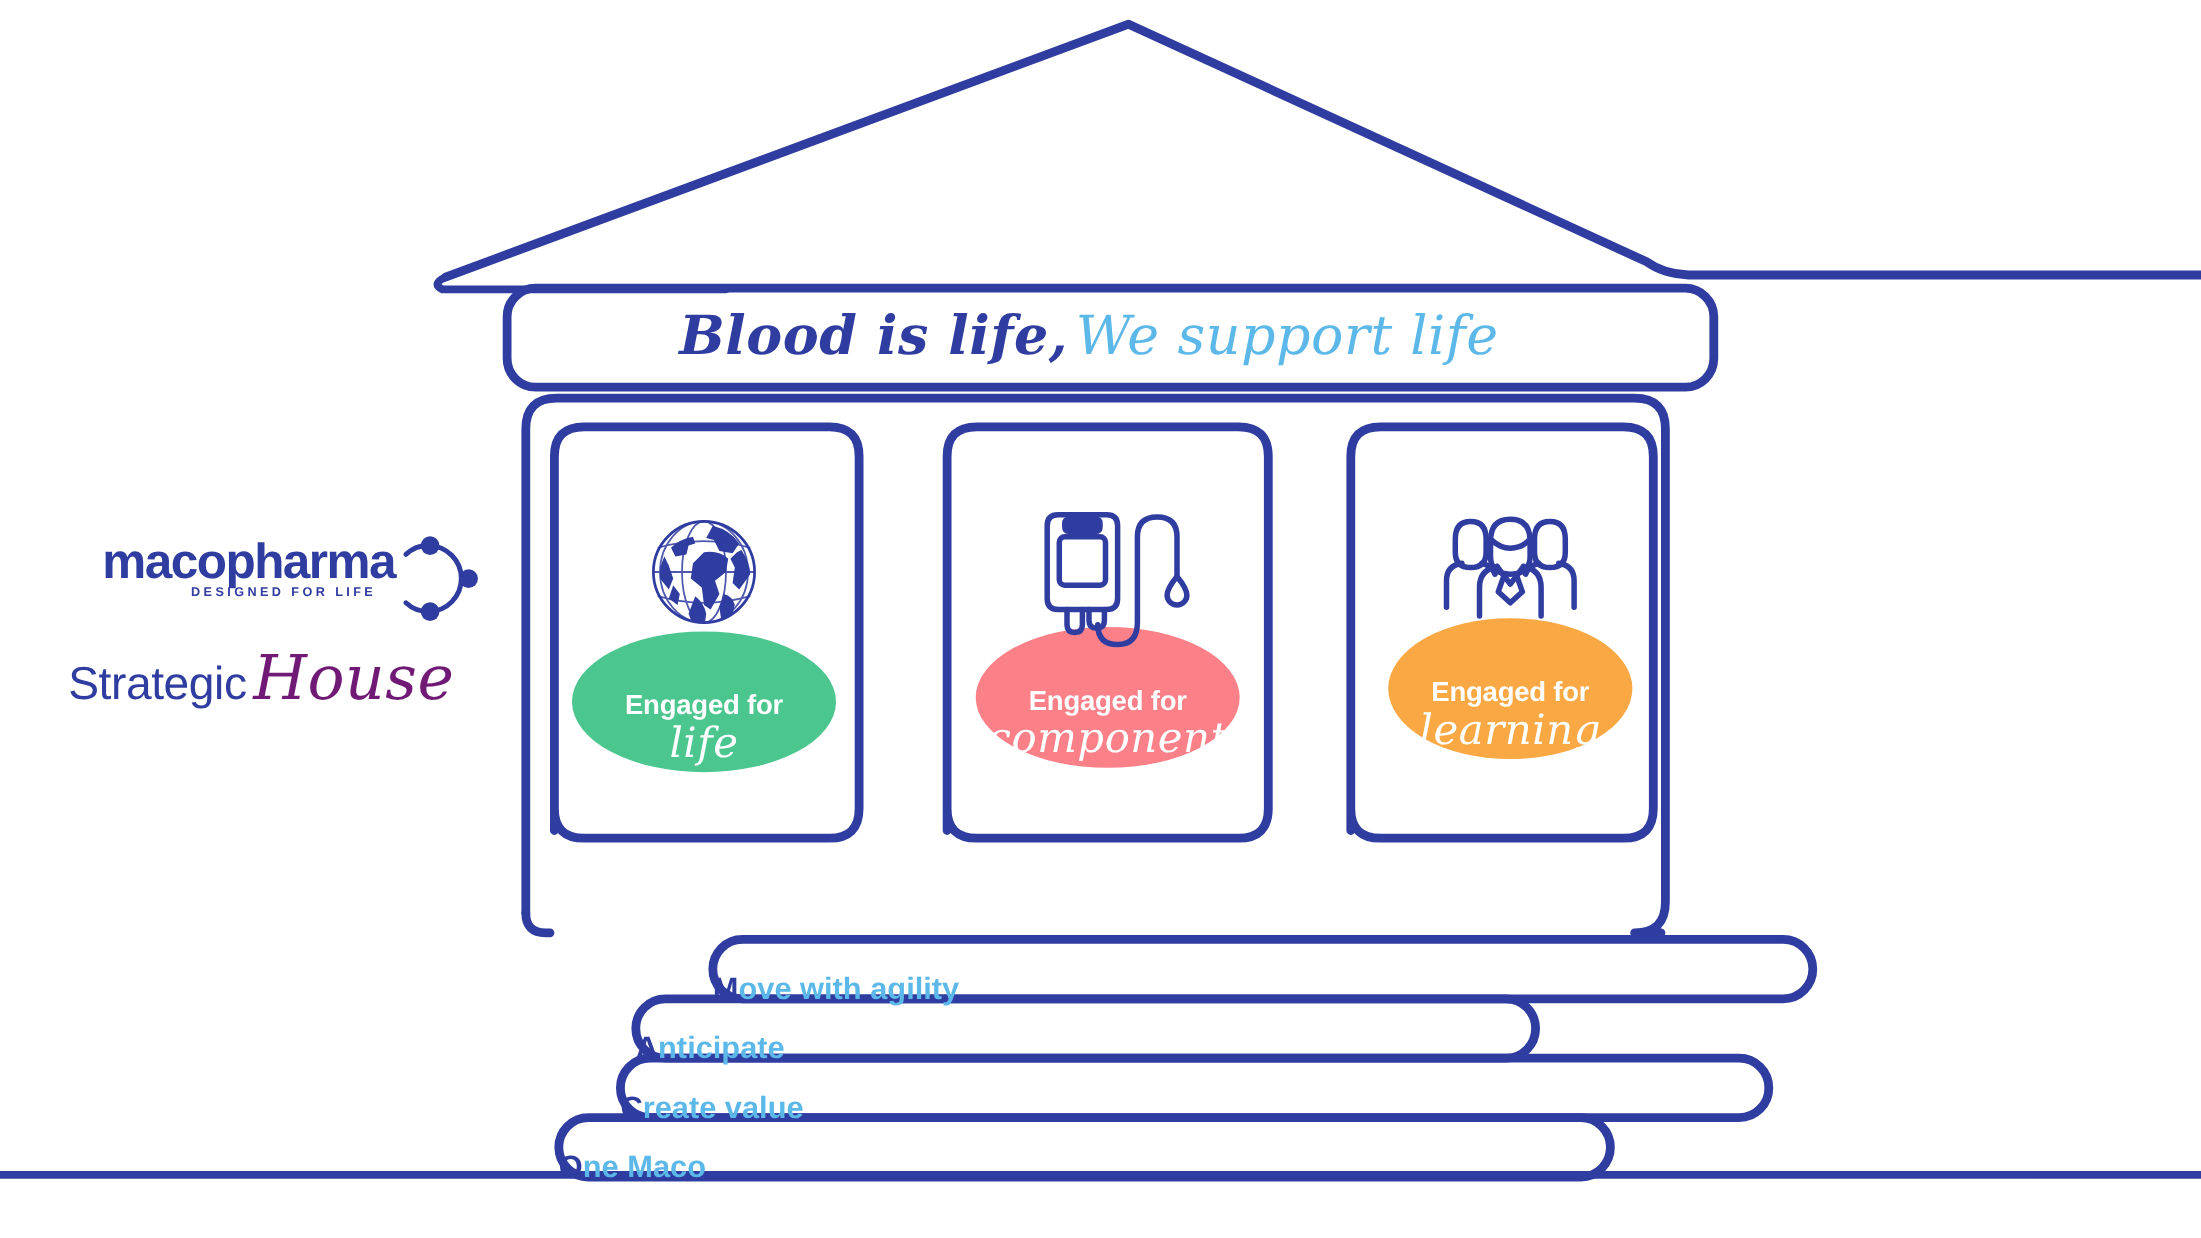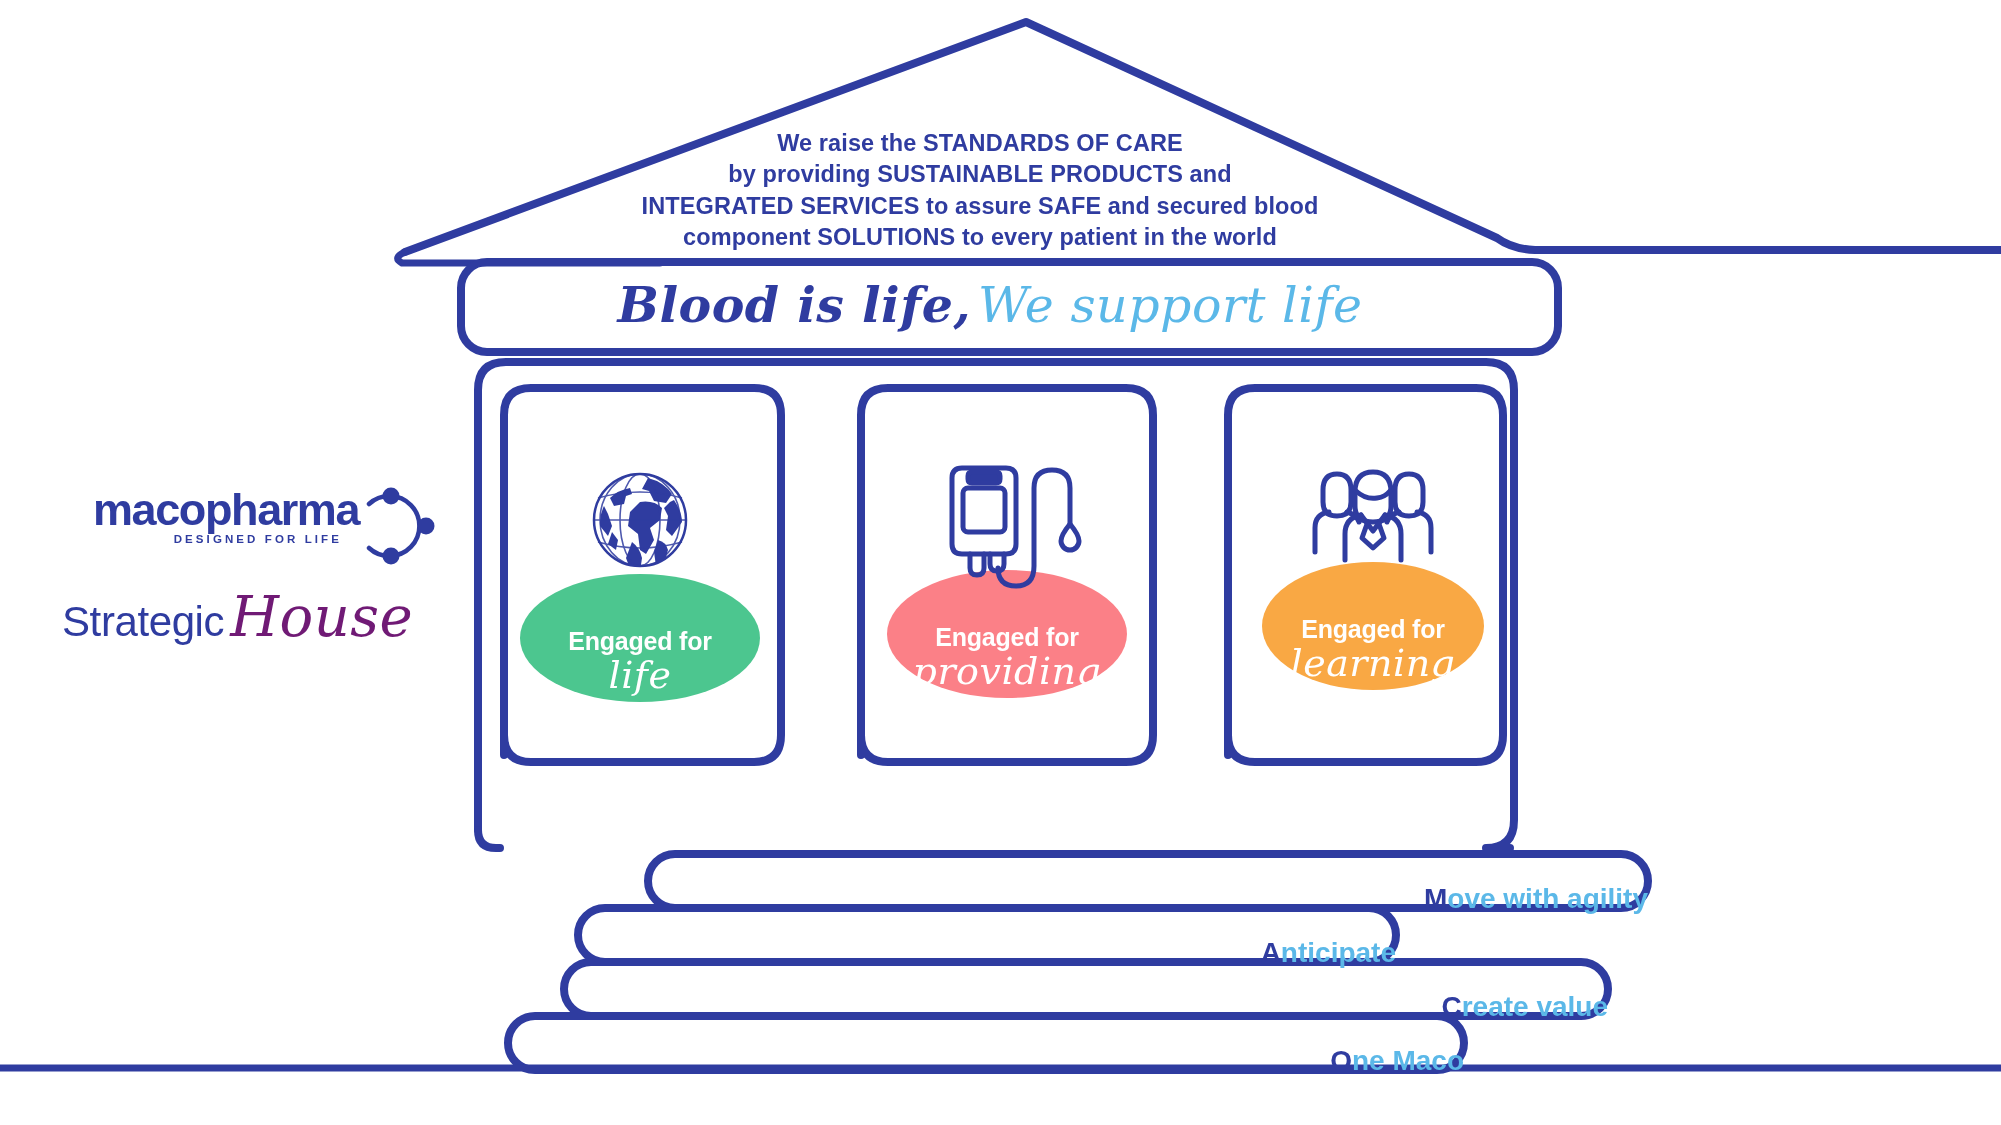--- a/index.html
+++ b/index.html
@@ -62,21 +62,21 @@
   }
   .badge-l1{font-size:25px;font-weight:bold;letter-spacing:-.2px;display:block;}
   .badge-l2{
     font-family:"DejaVu Serif",serif;font-style:italic;font-size:38px;
     display:block;margin-top:2px;letter-spacing:.5px;
   }
 
   
   .valrow{position:absolute;height:54px;display:flex;align-items:center;}
   .valtxt{
-    position:absolute;width:100%;text-align:right;
+    position:absolute;width:100%;text-align:left;
     font-size:28px;font-weight:bold;line-height:1;white-space:nowrap;margin-top:36px;
   }
   .v-first{color:#2F3CA0;}
   .v-rest{color:#5BB8E8;}
 </style>
 </head>
 <body>
 
 <div id="stage">
 
@@ -98,26 +98,20 @@
     <path d="M 1228 755 L 1228 415 Q 1228 388 1255 388 L 1476 388 Q 1503 388 1503 415 L 1503 735 Q 1503 762 1476 762 L 1255 762 Q 1228 762 1228 735 Z" fill="none" stroke="#2F3CA0" stroke-width="8" stroke-linejoin="round"></path>
 
     <rect x="648" y="854" width="1000" height="54" rx="27" ry="27" fill="none" stroke="#2F3CA0" stroke-width="8"></rect>
     <rect x="578" y="908" width="818" height="54" rx="27" ry="27" fill="none" stroke="#2F3CA0" stroke-width="8"></rect>
     <rect x="564" y="962" width="1044" height="54" rx="27" ry="27" fill="none" stroke="#2F3CA0" stroke-width="8"></rect>
     <rect x="508" y="1016" width="956" height="54" rx="27" ry="27" fill="none" stroke="#2F3CA0" stroke-width="8"></rect>
 
     <line x1="0" y1="1068" x2="2001" y2="1068" stroke="#2F3CA0" stroke-width="7" stroke-linecap="round"></line>
   </svg>
 
-  <div class="mission">
-    <div>We raise the STANDARDS OF CARE</div>
-    <div>by providing SUSTAINABLE PRODUCTS and</div>
-    <div>INTEGRATED SERVICES to assure SAFE and secured blood</div>
-    <div>component  SOLUTIONS to every patient  in the world</div>
-  </div>
 
   <div class="tagline">
     <span class="tag-a">Blood is life,</span>
     <span class="tag-b">We support life</span>
   </div>
 
   <div class="brand">
     <div class="brand-logo">
       <span class="brand-word">macopharma</span>
       <div class="brand-tag">DESIGNED FOR LIFE</div>
@@ -183,21 +177,21 @@
           <path d="M 38 96 l 0 14 q 0 7 7 7 q 7 0 7 -7 l 0 -14"></path>
           <path d="M 58 96 l 0 10 q 0 7 7 7 q 7 0 7 -7 l 0 -10"></path>
 
           <path d="M 66 110 q 0 18 18 18 q 18 0 18 -20 l 0 -78 q 0 -18 18 -18 q 18 0 18 18 l 0 36"></path>
 
           <path d="M 138 66 q -9 11 -9 17 a 9 9 0 0 0 18 0 q 0 -6 -9 -17 z"></path>
         </g>
       </svg>
       <div class="badge-txt">
         <span class="badge-l1">Engaged for</span>
-        <span class="badge-l2">providing</span>
+        <span class="badge-l2">component</span>
       </div>
     </div>
   </div>
 
   <div class="pillar" style="left:1253px;top:450px;">
     <div class="badge-wrap">
       <div class="badge-ell" style="background:#F9A844;width:222px;left:9px;"></div>
       <svg class="badge-ico" width="132" height="120" viewBox="0 0 132 120" style="top:8px;">
         <g fill="none" stroke="#2F3CA0" stroke-width="5" stroke-linecap="round" stroke-linejoin="round">
 

